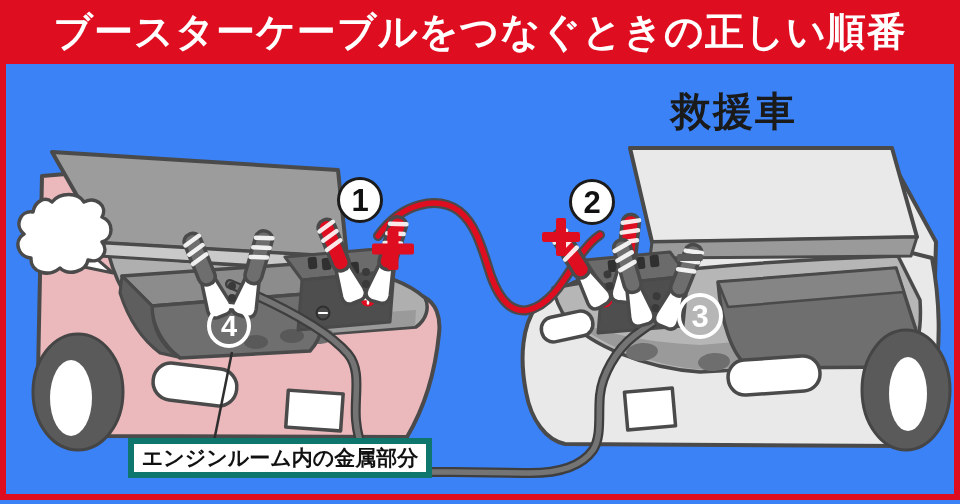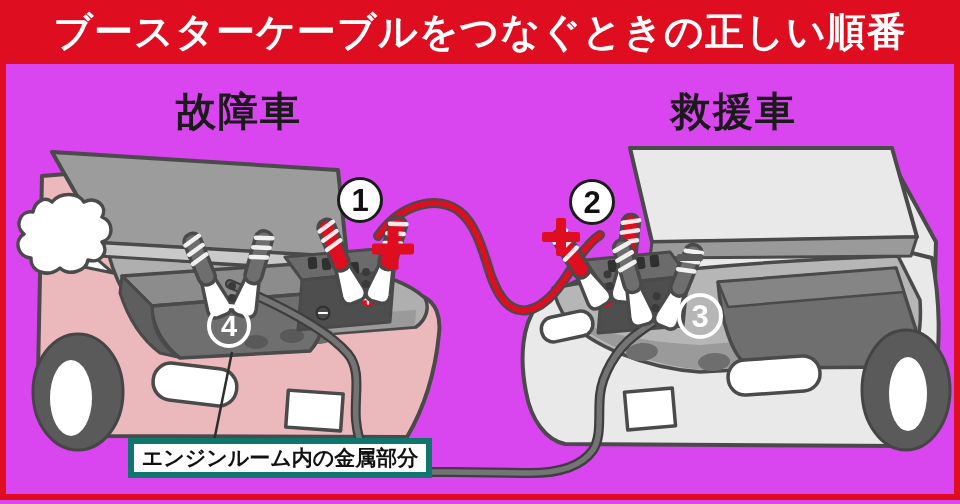--- a/index.html
+++ b/index.html
@@ -1,17 +1,17 @@
 <!DOCTYPE html>
 <html><head>
 <meta charset="utf-8">
 <style>
   html,body{margin:0;padding:0;background:#fff;}
   .stage{
-    position:relative;width:960px;height:504px;background:#d946ef;overflow:hidden;
+    position:relative;width:960px;height:504px;background:#3b82f6;overflow:hidden;
     font-family:"Liberation Sans","DejaVu Sans",sans-serif;
     --red:#DE0D20;--outline:#4A4A4A;
   }
   .art{position:absolute;left:0;top:0;z-index:1;}
   
   .banner{
     position:absolute;left:0;top:0;width:960px;height:64px;background:var(--red);
     color:#fff;display:flex;align-items:center;justify-content:center;
     font-size:39px;font-weight:800;letter-spacing:1px;z-index:4;white-space:nowrap;
   }
@@ -221,21 +221,20 @@
       <use href="#clamp" transform="translate(11,0) rotate(16)"></use>
       <circle cx="0" cy="-26" r="4" fill="#3A3A3A"></circle>
       <circle cx="0" cy="-14" r="4" fill="#3A3A3A"></circle>
     </g>
 
     <path d="M214,441 L232,352" stroke="#2E2E2E" stroke-width="2.5" fill="none"></path>
   </svg>
 
   <div class="banner">ブースターケーブルをつなぐときの正しい順番</div>
 
-  <div class="car-label car-label-left">故障車</div>
   <div class="car-label car-label-right">救援車</div>
 
   <div class="step-circle step-dark step-1">1</div>
   <div class="step-circle step-dark step-2">2</div>
   <div class="step-circle step-white step-3">3</div>
   <div class="step-circle step-white step-4">4</div>
 
   <div class="plus-icon plus-left"></div>
   <div class="plus-icon plus-right"></div>
   <div class="minus-icon"></div>

